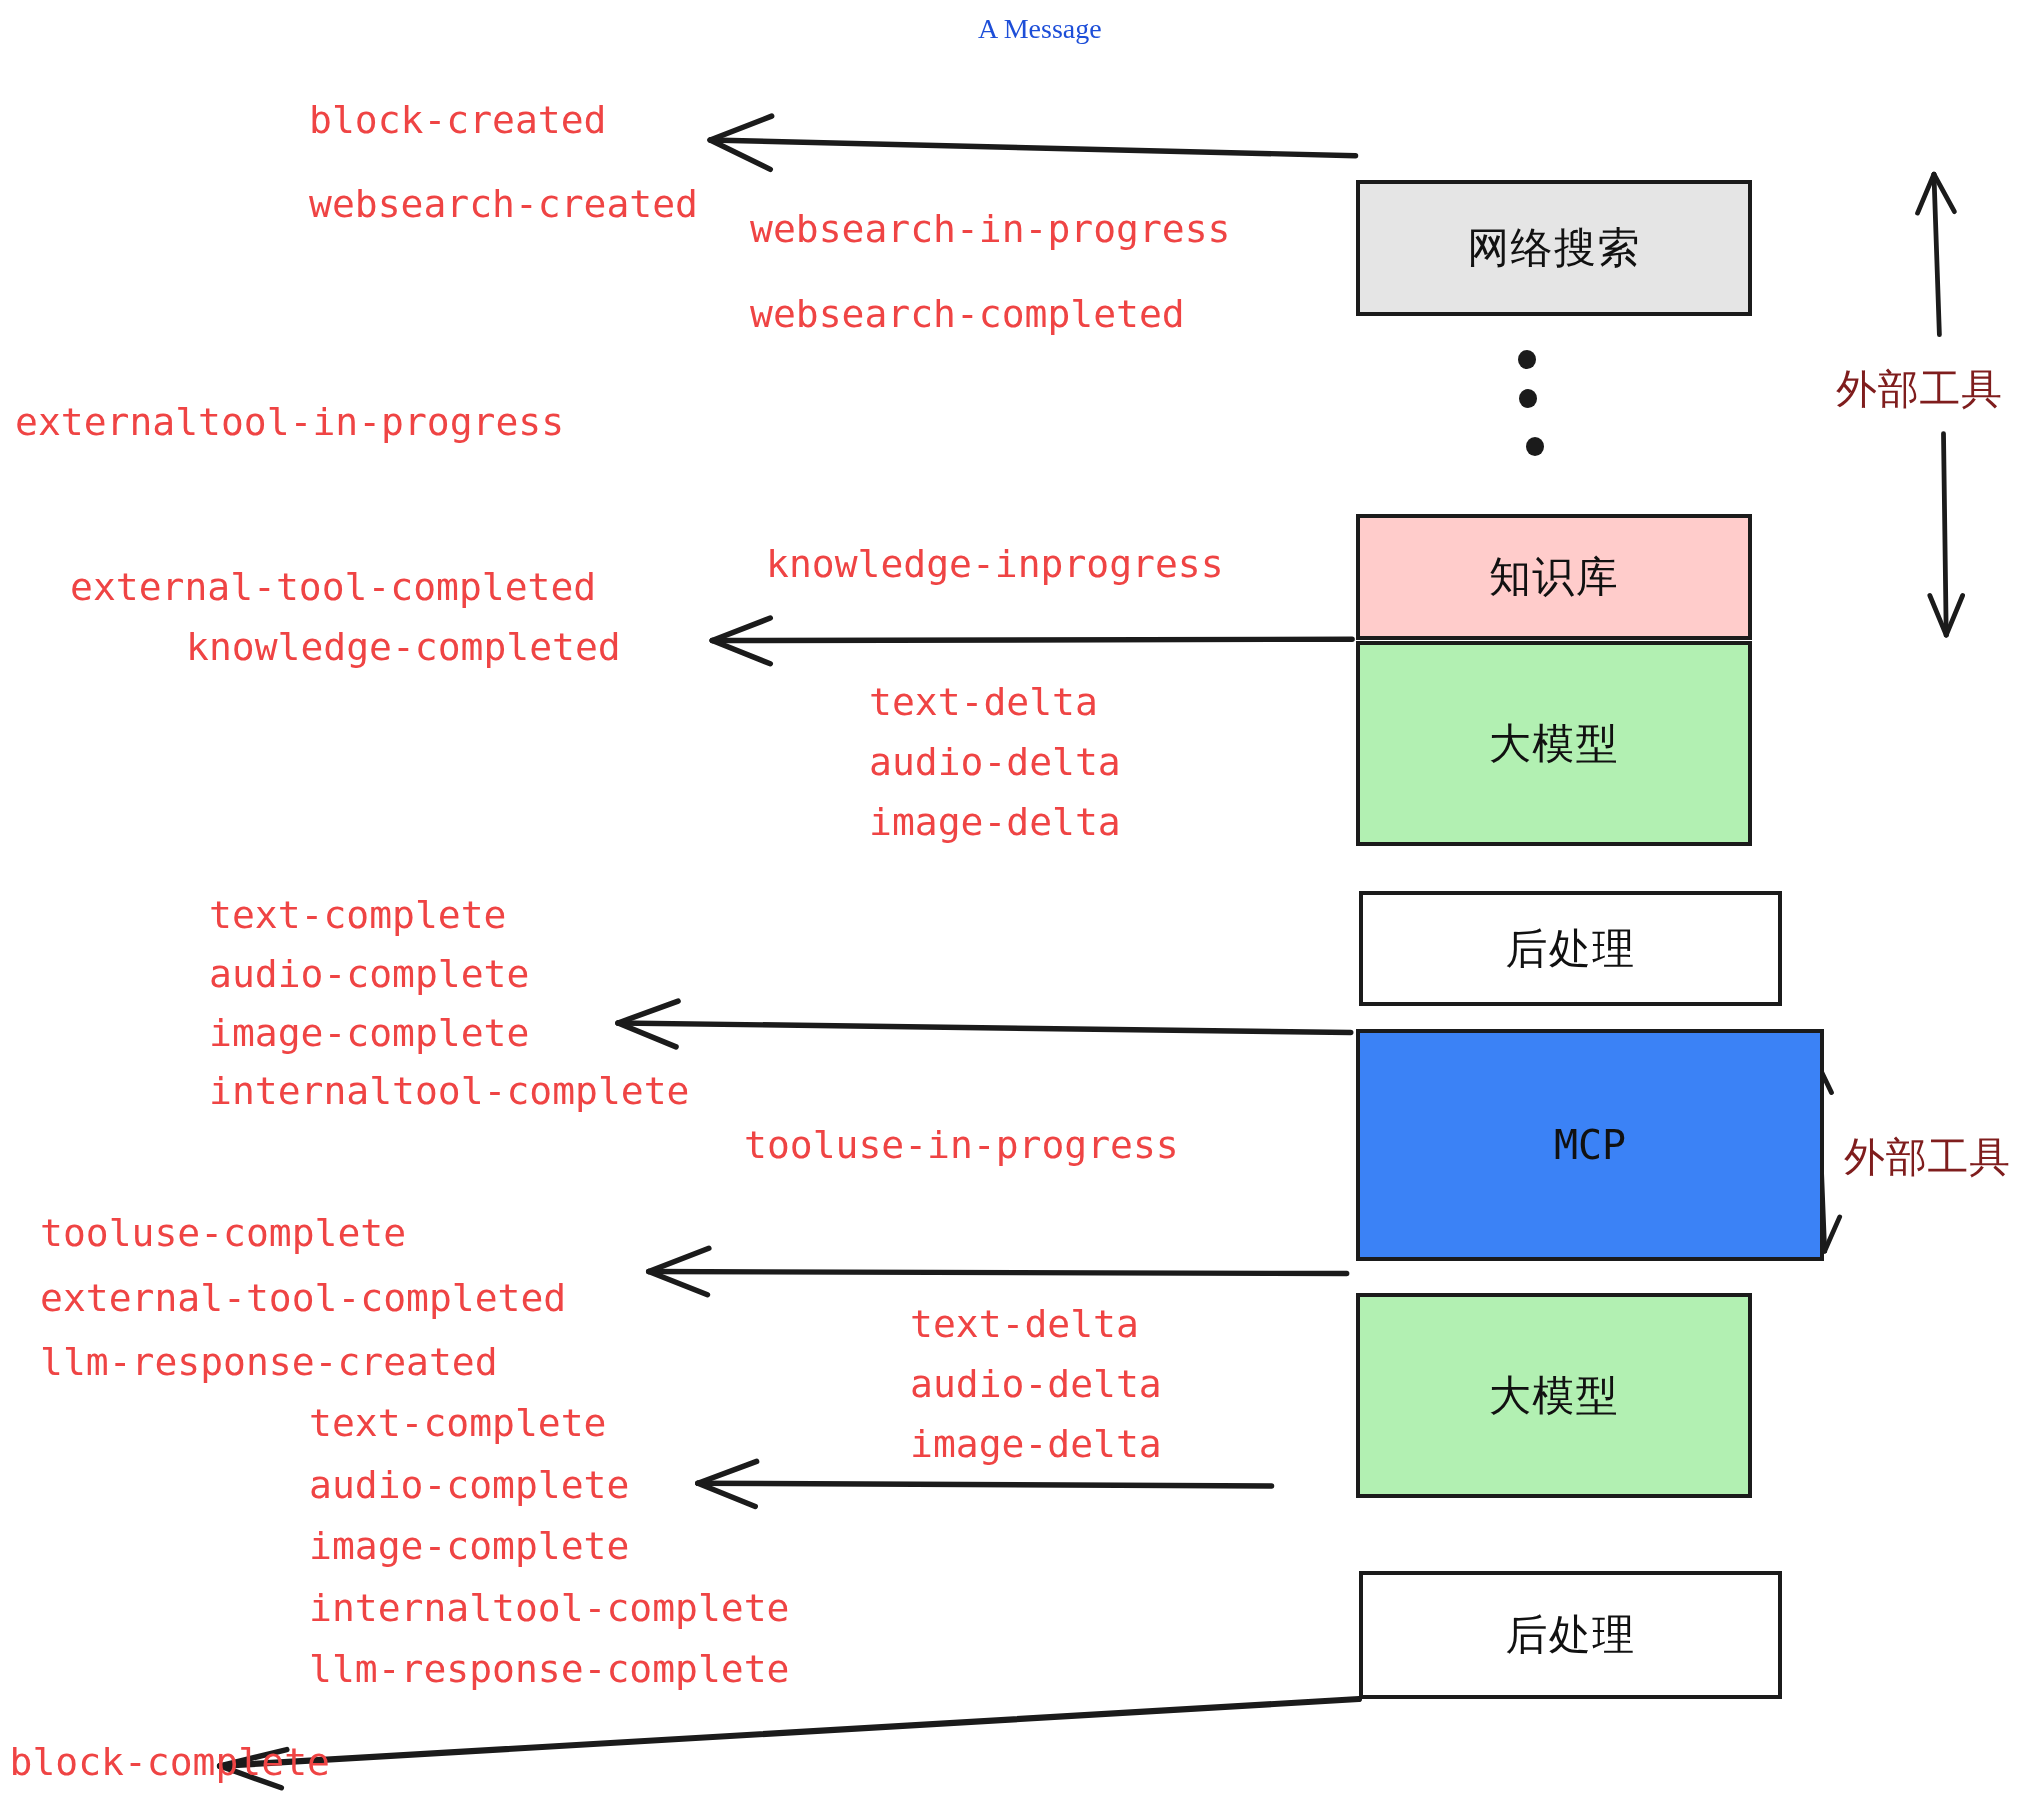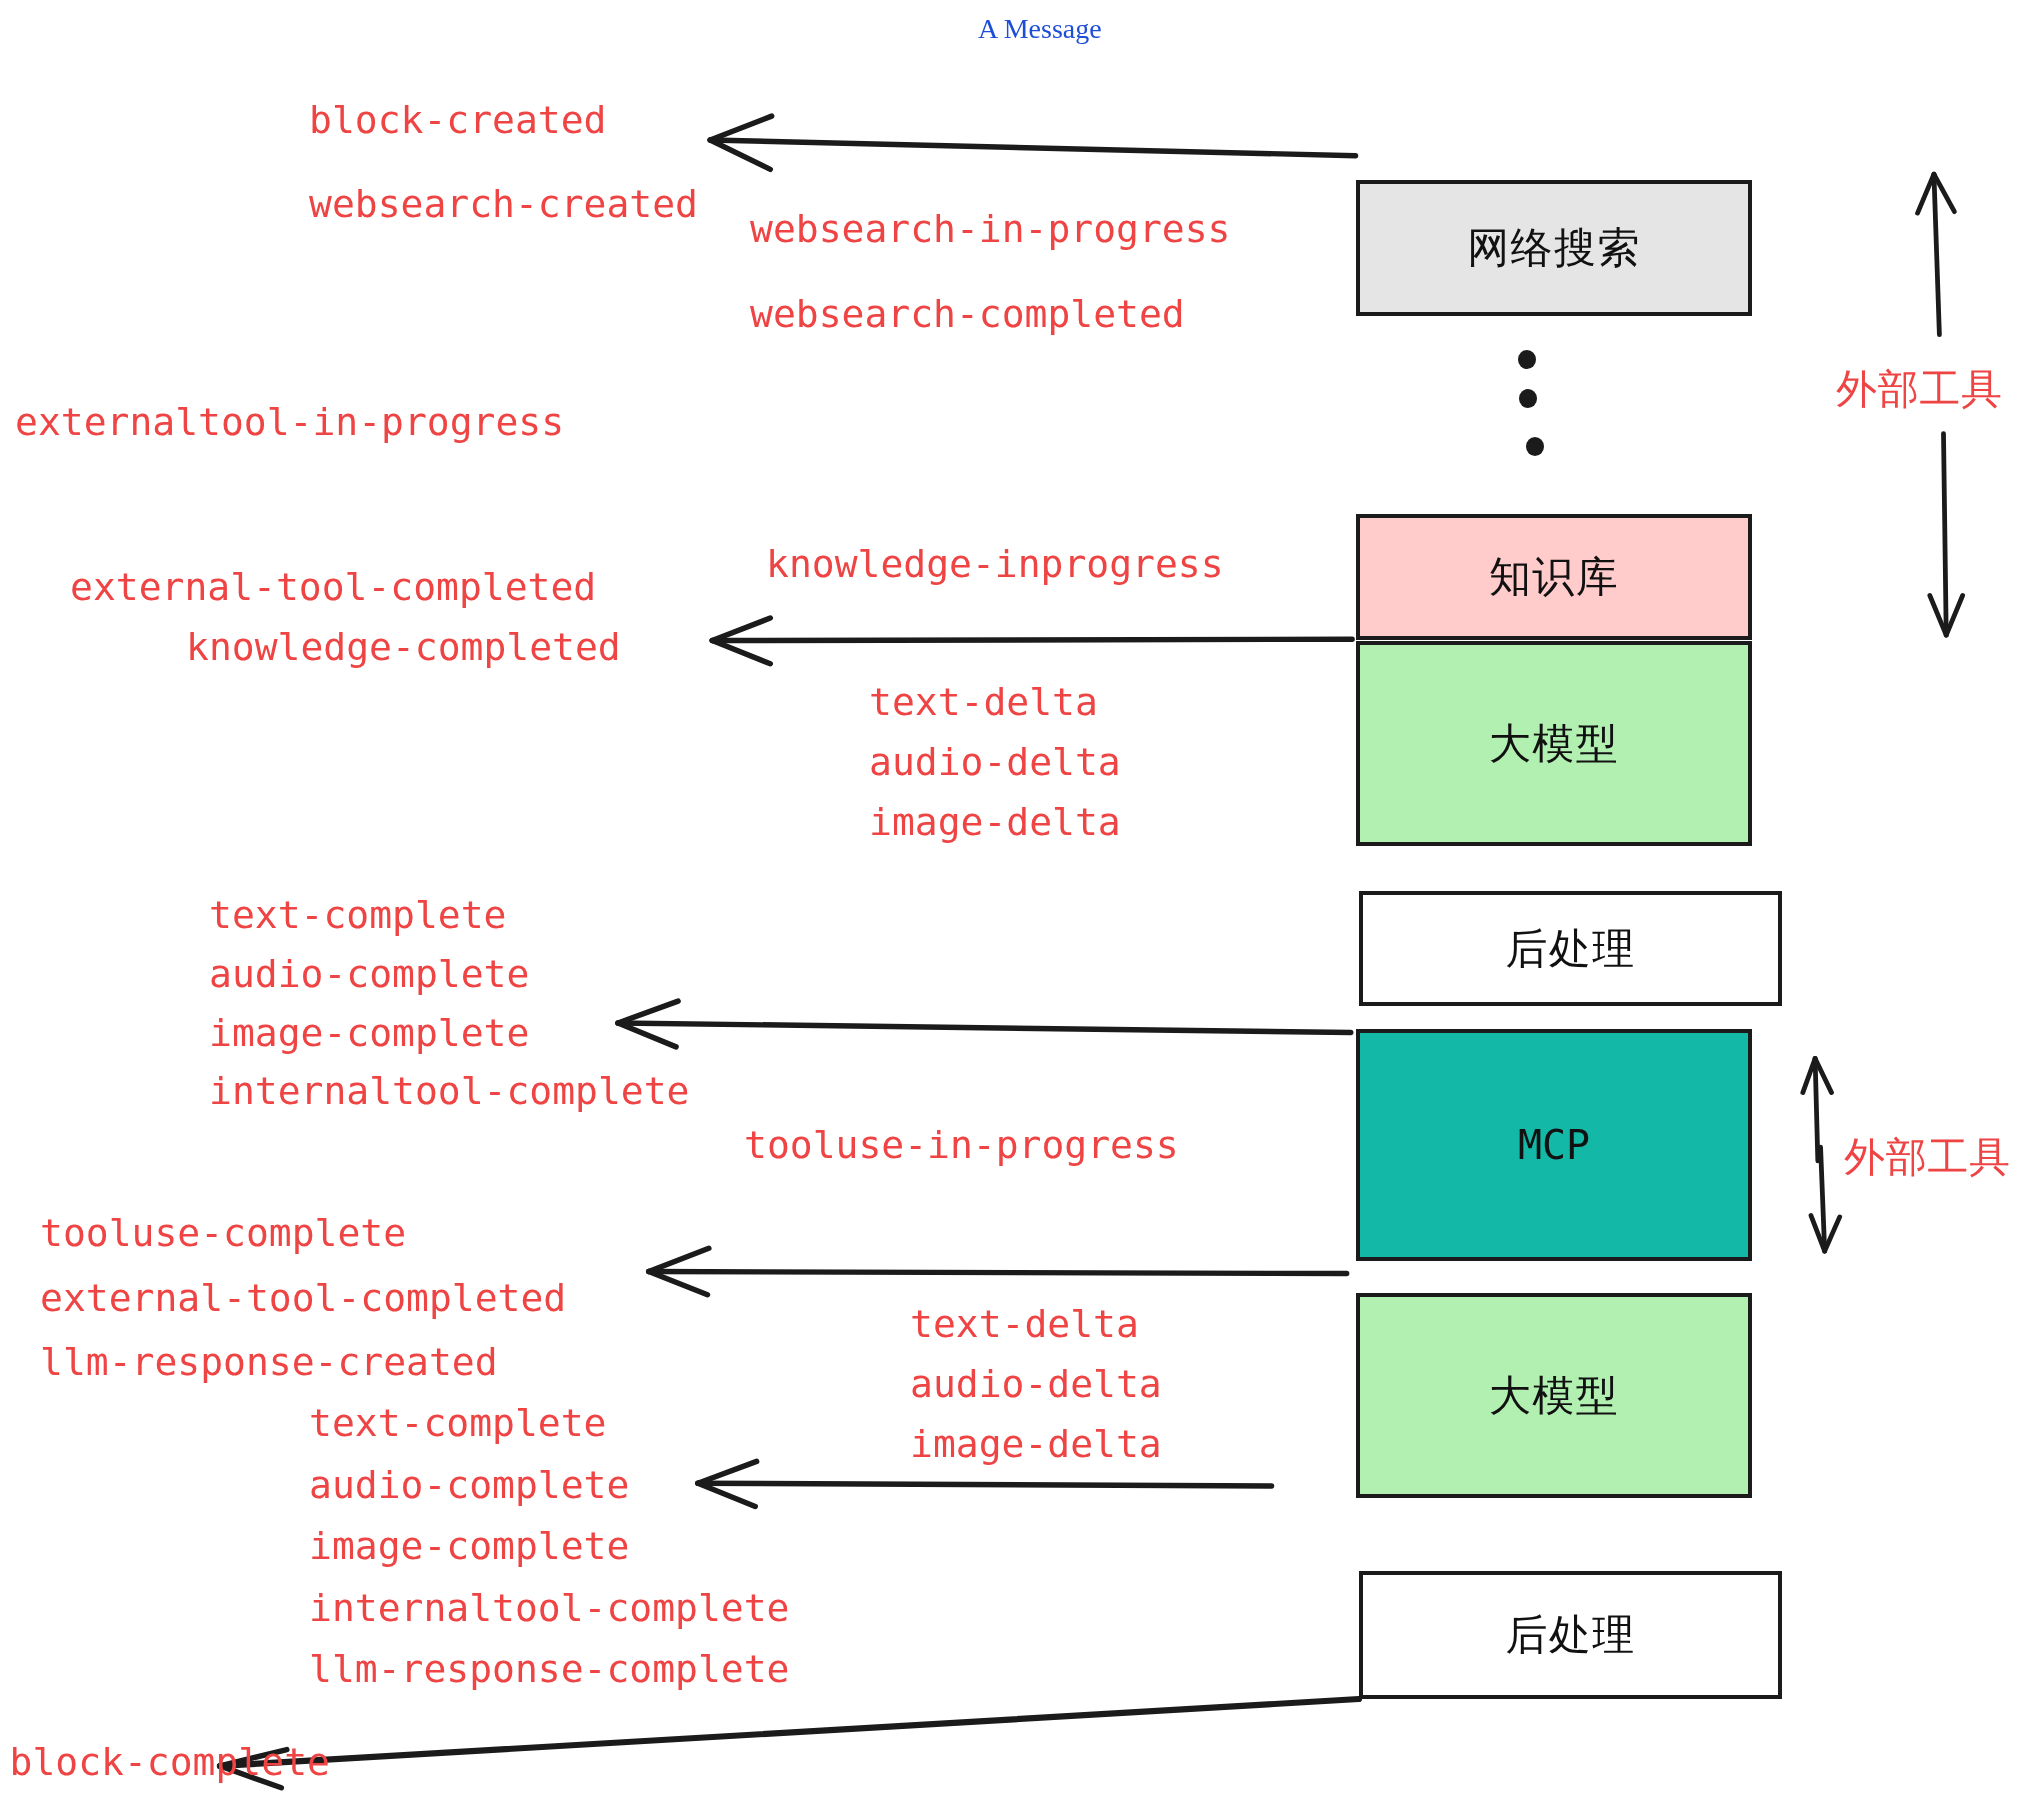--- a/index.html
+++ b/index.html
@@ -40,21 +40,21 @@
     letter-spacing:1.4px;
   }
   .box.mcp{
     font-family:"DejaVu Sans Mono","Liberation Mono",monospace;
     font-size:40px;
     letter-spacing:0;
   }
   .sidelbl{
     position:absolute;
     white-space:nowrap;
-    color:#ef4444;
+    color:#7f1d1d;
     font-family:"DejaVu Sans","Liberation Sans",sans-serif;
     font-size:41px;
     letter-spacing:0.7px;
   }
   .dot{
     position:absolute;
     width:18px;height:19px;
     background:#1b1b1b;
     border-radius:50%;
   }
@@ -168,21 +168,21 @@
   </div>
 
   <div class="box" style="left:1356px; top:641px; width:396px; height:205px; background:#B2F0B2;">
     <span>大模型</span>
   </div>
 
   <div class="box" style="left:1359px; top:891px; width:423px; height:115px; background:#FFFFFF;">
     <span>后处理</span>
   </div>
 
-  <div class="box mcp" style="left:1356px; top:1029px; width:396px; height:232px; background:#14b8a6;">
+  <div class="box mcp" style="left:1356px; top:1029px; width:468px; height:232px; background:#3b82f6;">
     <span>MCP</span>
   </div>
 
   <div class="box" style="left:1356px; top:1293px; width:396px; height:205px; background:#B2F0B2;">
     <span>大模型</span>
   </div>
 
   <div class="box" style="left:1359px; top:1571px; width:423px; height:128px; background:#FFFFFF;">
     <span>后处理</span>
   </div>

